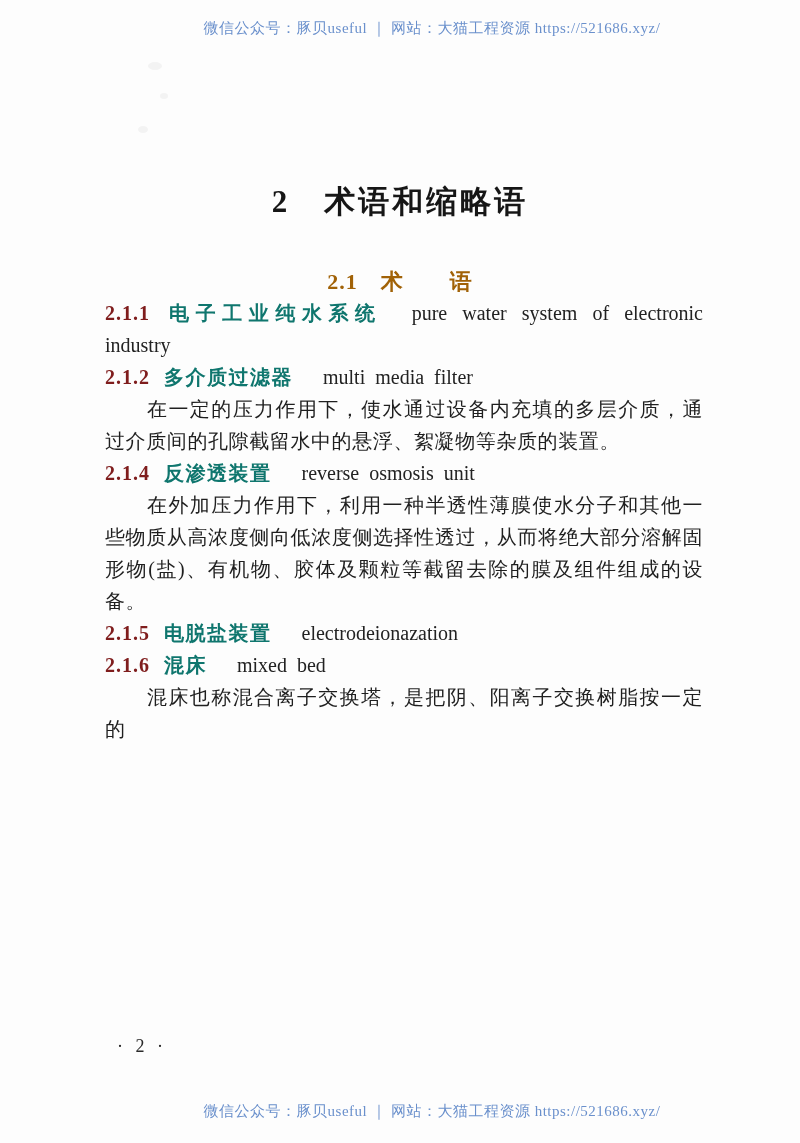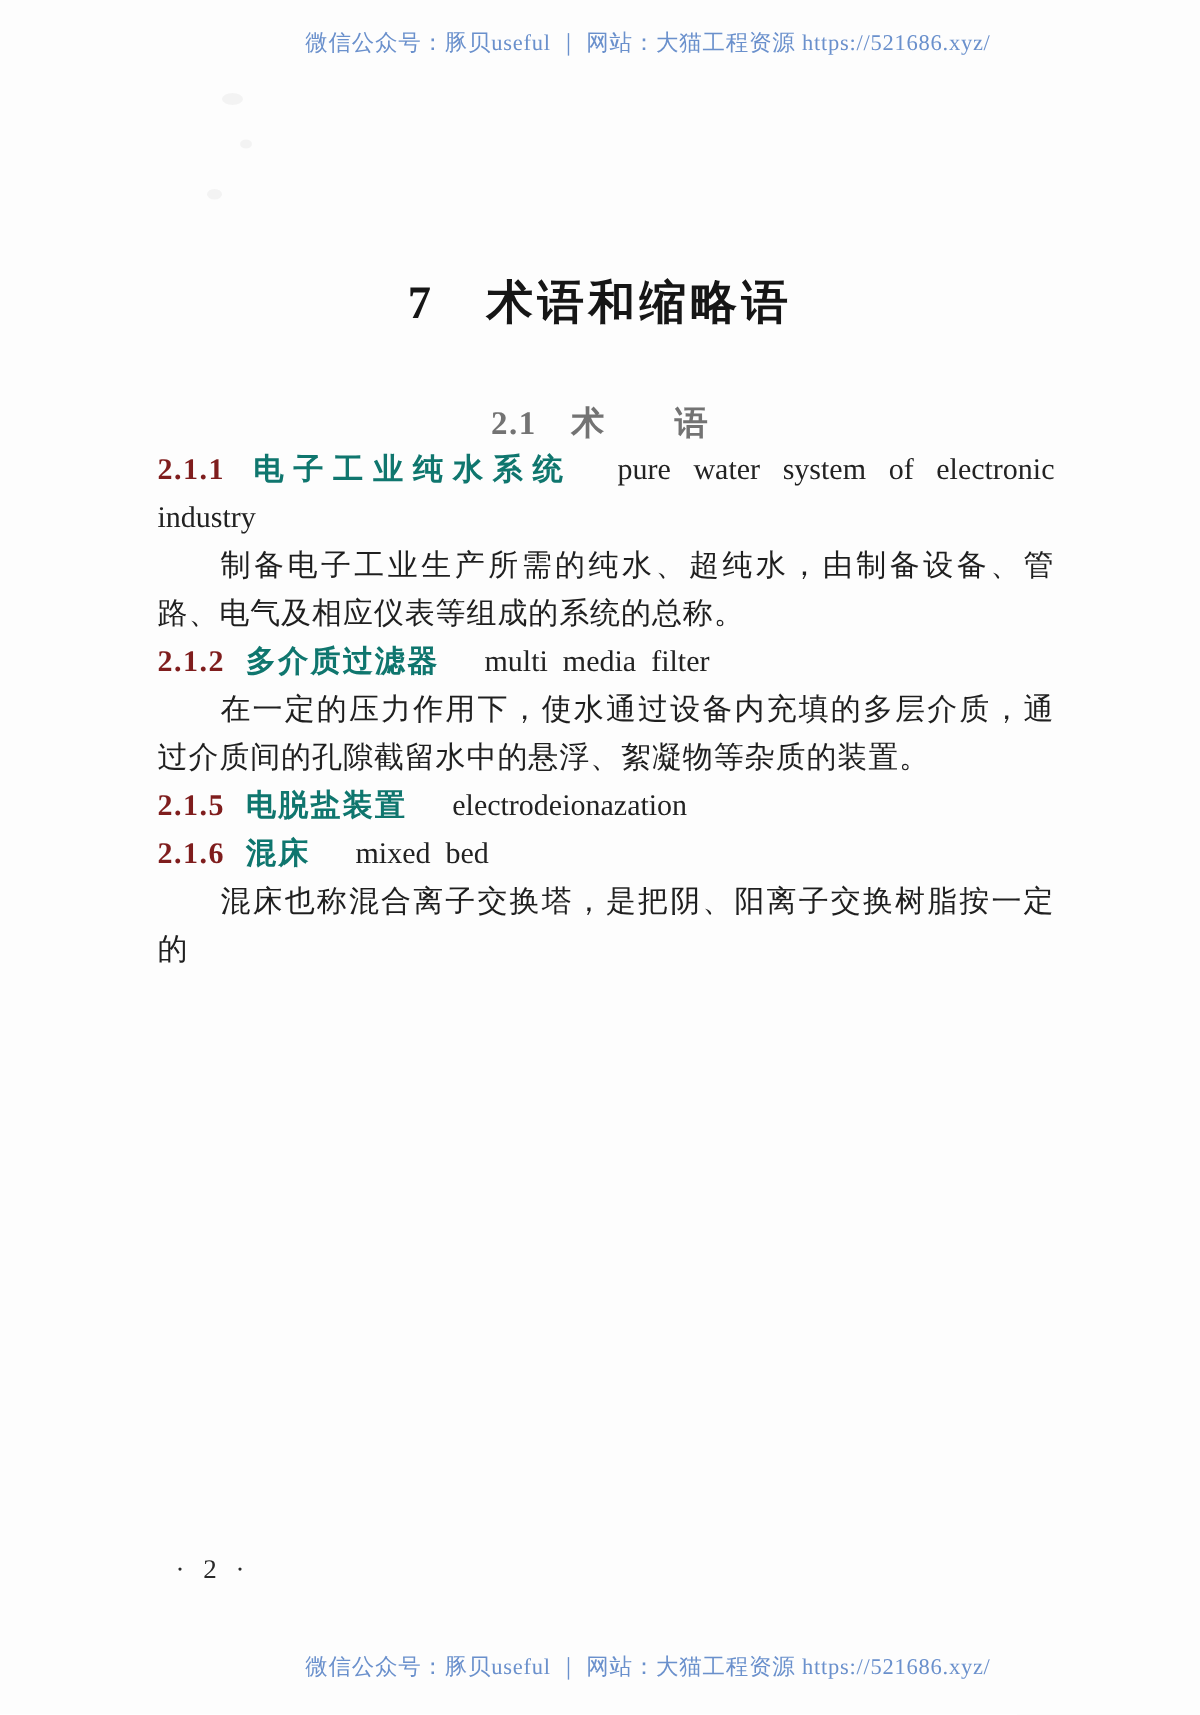--- a/index.html
+++ b/index.html
@@ -38,21 +38,21 @@
   }
   .section-title {
     position: absolute;
     top: 249px;
     left: 0;
     width: 100%;
     text-align: center;
     font-size: 22px;
     font-weight: bold;
     letter-spacing: 1px;
-    color: #737373;
+    color: #a16207;
   }
   .body-block {
     position: absolute;
     top: 297px;
     left: 105px;
     width: 598px;
     font-size: 20px;
     line-height: 32px;
     text-align: justify;
   }
@@ -97,40 +97,45 @@
 <body>
 
 <div class="page" style="color: rgb(31, 31, 31);">
 
   <div class="watermark header" style="color: rgb(106, 144, 204);">微信公众号：豚贝useful ｜ 网站：大猫工程资源 https://521686.xyz/</div>
 
   <div class="scan-artifact" style="left:148px; top:62px; width:14px; height:8px;"></div>
   <div class="scan-artifact" style="left:160px; top:93px; width:8px; height:6px;"></div>
   <div class="scan-artifact" style="left:138px; top:126px; width:10px; height:7px;"></div>
 
-  <h1 class="chapter-title">7　术语和缩略语</h1>
+  <h1 class="chapter-title">2　术语和缩略语</h1>
 
   <h2 class="section-title">2.1　术　　语</h2>
 
   <div class="body-block">
     <section class="term">
       <p class="term-heading">
         <span class="term-number">2.1.1</span><span class="term-zh">电子工业纯水系统</span><span class="term-en">pure water system of electronic industry</span>
       </p>
-      <p class="term-def">制备电子工业生产所需的纯水、超纯水，由制备设备、管路、电气及相应仪表等组成的系统的总称。</p>
     </section>
 
     <section class="term">
       <p class="term-heading">
         <span class="term-number">2.1.2</span><span class="term-zh">多介质过滤器</span><span class="term-en">multi media filter</span>
       </p>
       <p class="term-def">在一定的压力作用下，使水通过设备内充填的多层介质，通过介质间的孔隙截留水中的悬浮、絮凝物等杂质的装置。</p>
     </section>
 
 
+    <section class="term">
+      <p class="term-heading">
+        <span class="term-number">2.1.4</span><span class="term-zh">反渗透装置</span><span class="term-en">reverse osmosis unit</span>
+      </p>
+      <p class="term-def">在外加压力作用下，利用一种半透性薄膜使水分子和其他一些物质从高浓度侧向低浓度侧选择性透过，从而将绝大部分溶解固形物(盐)、有机物、胶体及颗粒等截留去除的膜及组件组成的设备。</p>
+    </section>
 
     <section class="term">
       <p class="term-heading">
         <span class="term-number">2.1.5</span><span class="term-zh">电脱盐装置</span><span class="term-en">electrodeionazation</span>
       </p>
     </section>
 
     <section class="term">
       <p class="term-heading">
         <span class="term-number">2.1.6</span><span class="term-zh">混床</span><span class="term-en">mixed bed</span>

